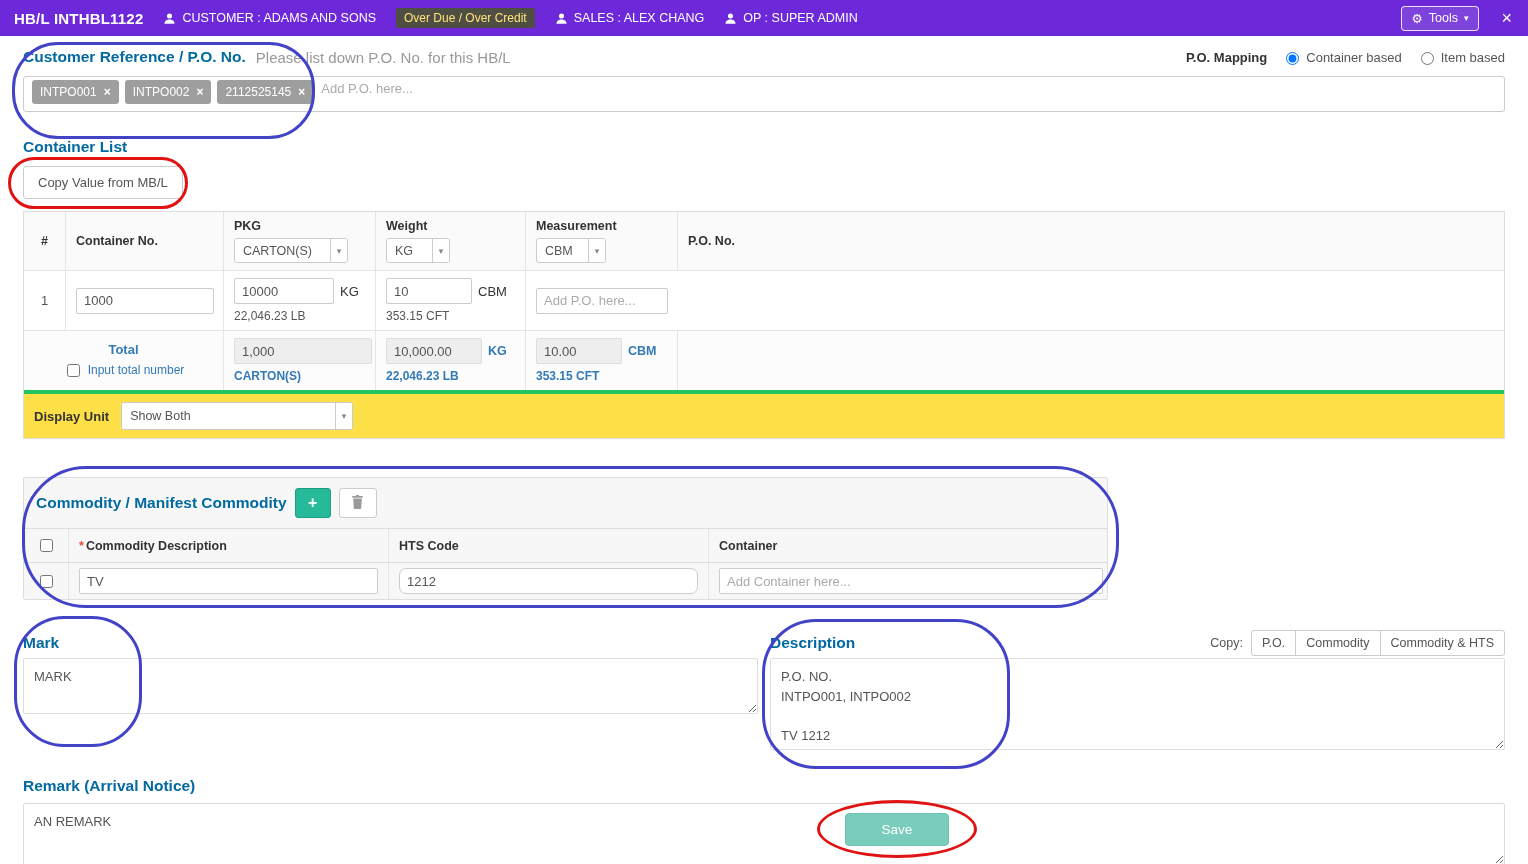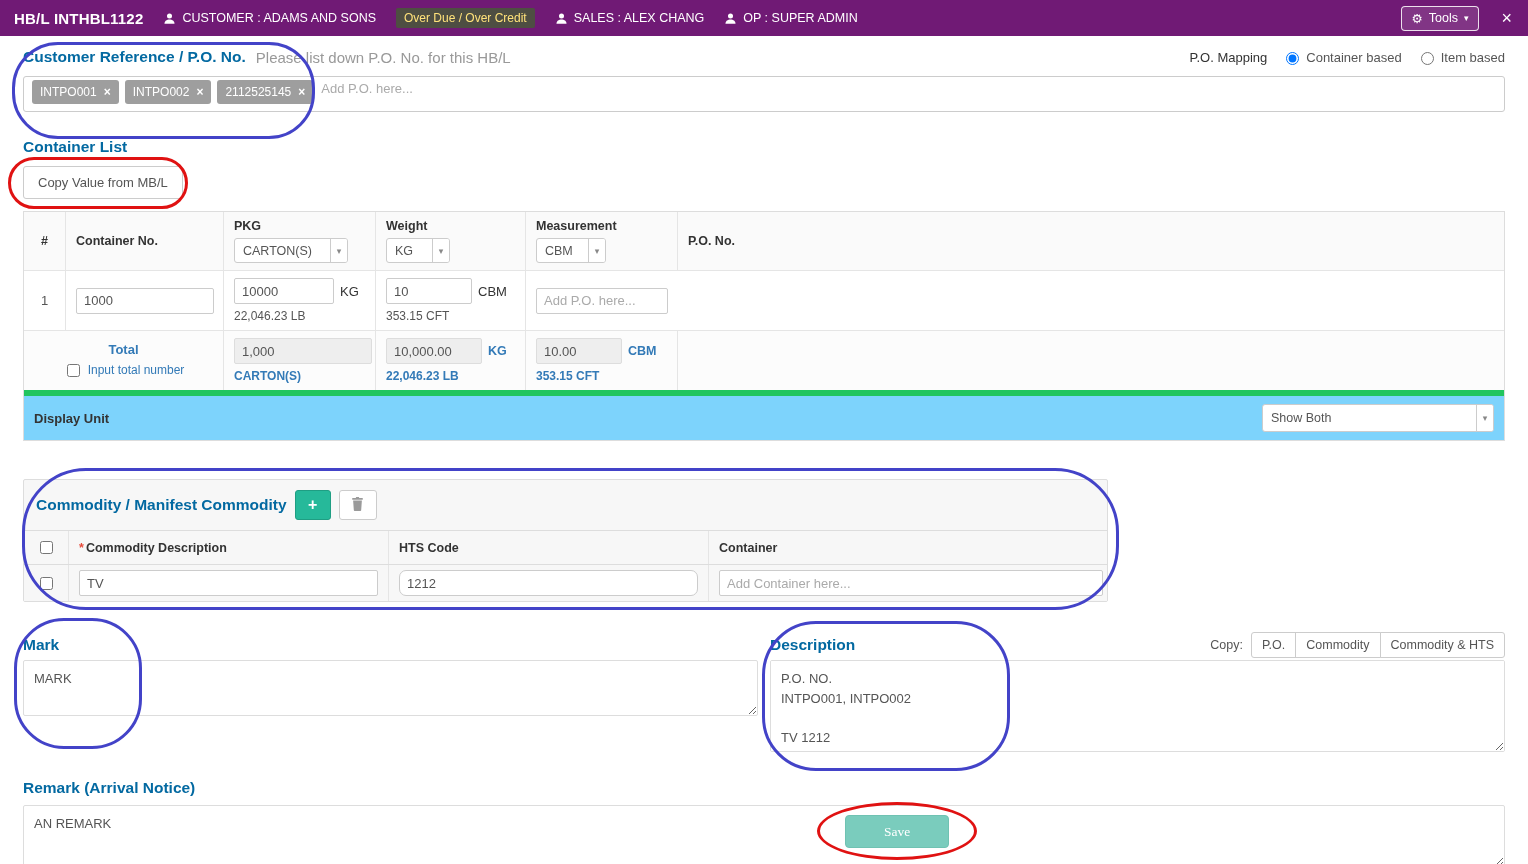--- a/index.html
+++ b/index.html
@@ -3,42 +3,42 @@
 <meta charset="utf-8">
 <style>
   * { box-sizing: border-box; }
   html,body { margin:0; padding:0; }
   body {
     width:1528px; height:864px; overflow:hidden; position:relative;
     font-family:"Liberation Sans", sans-serif; background:#fff; color:#555; font-size:13px;
   }
   
   .topbar {
-    background:#701a75; height:36px; display:flex; align-items:center;
+    background:#6d28d9; height:36px; display:flex; align-items:center;
     padding:0 14px; gap:20px; color:#fff;
   }
   .topbar .hbl-title { font-size:15px; font-weight:bold; letter-spacing:.2px; }
   .hdr-item { display:flex; align-items:center; gap:6px; font-size:12.5px; }
   .credit-badge { background:#4e4e42; color:#ffe27a; font-size:12px; padding:3px 8px; border-radius:2px; }
   .tools-btn {
     margin-left:auto; display:flex; align-items:center; gap:6px;
     border:1px solid rgba(255,255,255,.85); background:rgba(255,255,255,.12);
     color:#fff; font-size:12.5px; padding:4px 10px; border-radius:4px; cursor:pointer;
   }
   .close-x { font-size:18px; line-height:1; cursor:pointer; padding:0 2px; }
   .p-icon { display:inline-flex; }
   
   .content { padding:12px 23px 0; }
   h2.sec-title { font-size:15.5px; font-weight:bold; color:#0369a1; margin:0; }
   .hint { font-size:15px; color:#999; font-weight:normal; margin-left:10px; }
   
   .po-section { position:relative; margin-bottom:26px; }
   .po-head { display:flex; align-items:center; }
   .po-mapping { margin-left:auto; display:flex; align-items:center; gap:14px; font-size:13px; color:#555; }
-  .po-mapping .map-label { font-weight:normal; color:#333; }
+  .po-mapping .map-label { font-weight:bold; color:#333; }
   .radio-opt { display:flex; align-items:center; gap:4px; }
   .tags-box {
     margin-top:10px; border:1px solid #ccc; border-radius:3px; background:#fff;
     min-height:36px; display:flex; align-items:flex-start; gap:6px; padding:3px 8px;
   }
   .tag {
     background:#9e9e9e; color:#fff; font-size:12px; border-radius:3px;
     padding:5px 8px; display:inline-flex; align-items:center; gap:7px; white-space:nowrap;
   }
   .tag .rm { cursor:pointer; font-weight:bold; font-size:12px; }
@@ -76,21 +76,21 @@
   }
   .inp::placeholder { color:#aaa; }
   .inp.gray { background:#eee; border-color:#ddd; }
   .unit-lab { font-size:13px; color:#333; margin-left:6px; }
   .alt-txt { font-size:12px; color:#555; margin-top:5px; }
   .blue { color:#337ab7 !important; font-weight:bold; }
   .total-cell-1 { grid-column:1 / 3; display:flex; flex-direction:column; align-items:center; justify-content:center; gap:4px; background:#fcfcfc; }
   .total-row { background:#fcfcfc; }
   .chk-line { display:flex; align-items:center; gap:5px; font-size:12px; color:#337ab7; }
   .flexline { display:flex; align-items:center; }
-  .display-unit-row { border-top:6px solid #22c55e; padding:8px 10px; display:flex; align-items:center; gap:12px; background:#7dd3fc;justify-content:space-between; }
+  .display-unit-row { border-top:4px solid #22c55e; padding:8px 10px; display:flex; align-items:center; gap:12px; background:#fde047; }
   .display-unit-row .du-label { font-weight:bold; color:#333; font-size:13px; }
   
   .commodity-panel { position:relative; margin-top:38px; width:1085px; background:#f7f7f7; border:1px solid #ddd; border-radius:2px; padding:10px 0 0; }
   .com-head { display:flex; align-items:center; gap:8px; padding:0 12px 10px; }
   .btn-add { background:#26b99a; border:1px solid #1f9e83; color:#fff; width:36px; height:30px; border-radius:3px; font-size:16px; font-weight:bold; cursor:pointer; }
   .btn-trash { background:#fff; border:1px solid #ccc; width:38px; height:30px; border-radius:3px; cursor:pointer; display:inline-flex; align-items:center; justify-content:center; }
   .cm-row { display:grid; grid-template-columns:45px 320px 320px 1fr; border-top:1px solid #ddd; }
   .cm-cell { border-right:1px solid #e5e5e5; padding:5px 10px; display:flex; align-items:center; }
   .cm-cell:last-child { border-right:none; }
   .cm-head .cm-cell { font-weight:bold; color:#333; font-size:12.5px; padding:7px 10px; }
@@ -110,21 +110,21 @@
     background:#fff; border:1px solid #ccc; color:#555; font-size:12.5px;
     padding:5px 10px; cursor:pointer; font-family:inherit; margin-left:-1px;
   }
   .copy-btn:first-of-type { border-radius:3px 0 0 3px; margin-left:0; }
   .copy-btn:last-of-type { border-radius:0 3px 3px 0; }
   
   .remark-section { margin-top:24px; position:relative; }
   .save-wrap { position:absolute; left:822px; top:36px; }
   .btn-save {
     background:#7accbd; border:1px solid #6fc2b2; color:#fff; font-size:13.5px;
-    width:104px; height:33px; border-radius:4px; cursor:pointer; font-family:Liberation Serif, serif;
+    width:104px; height:33px; border-radius:4px; cursor:pointer; font-family:Liberation Sans, sans-serif;
   }
   
   .ann { position:absolute; pointer-events:none; z-index:50; }
   .ann.blue { border:3px solid #4343c8; }
   .ann.red { border:3px solid #e01212; }
 </style>
 </head>
 <body>
 
 <header class="topbar">

